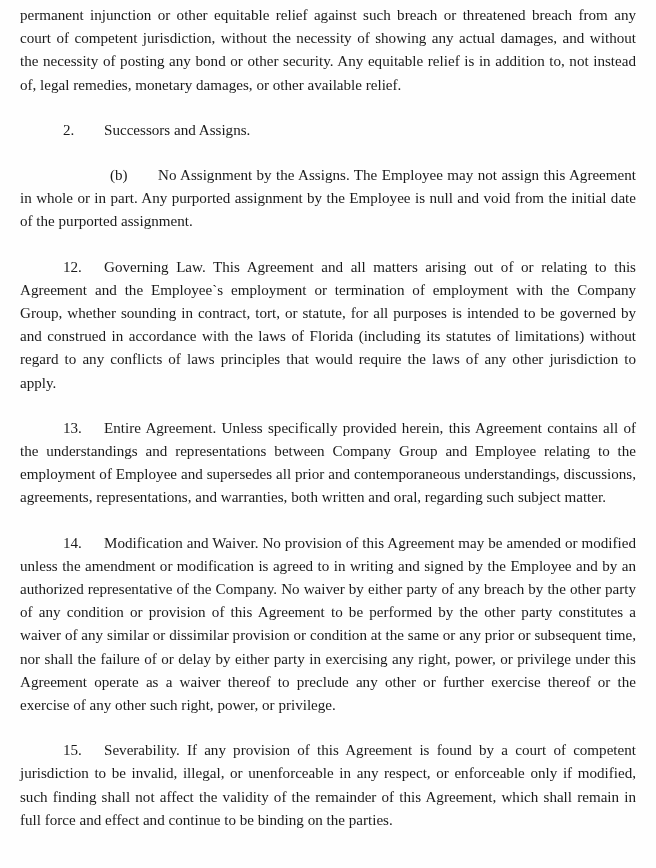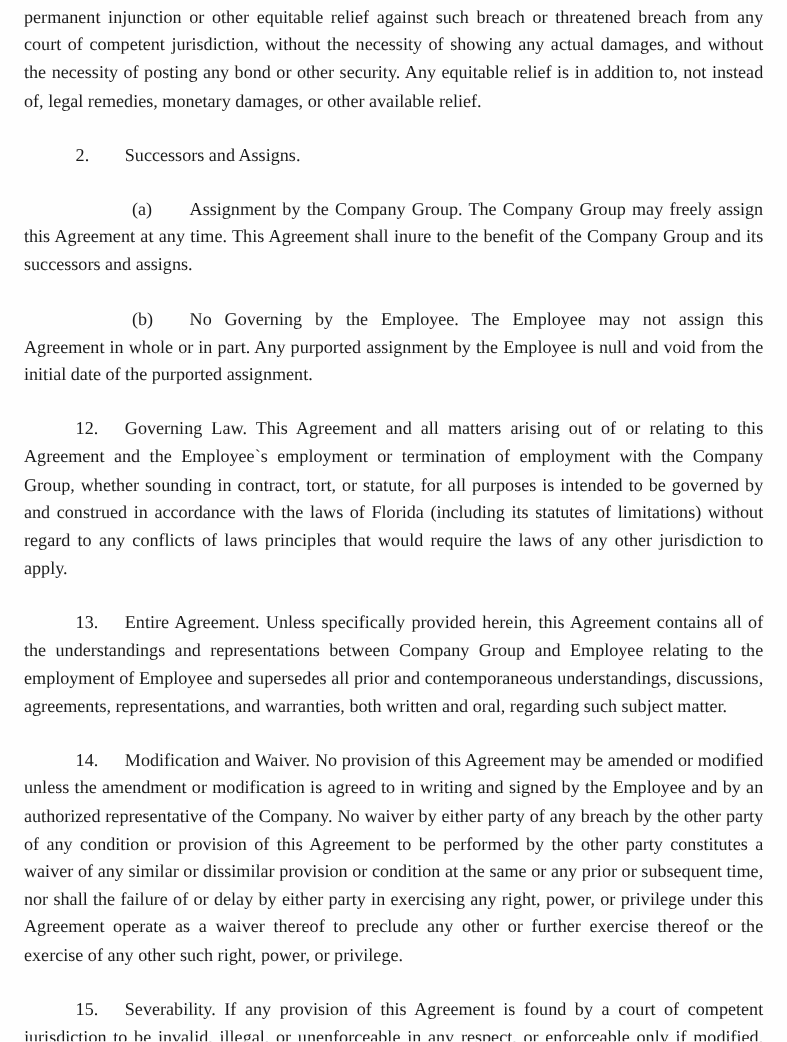--- a/index.html
+++ b/index.html
@@ -76,26 +76,23 @@
   <div class="body-area">
 
     <p class="para">
       <span>permanent injunction or other equitable relief against such breach or threatened breach from any court of competent jurisdiction, without the necessity of showing any actual damages, and without the necessity of posting any bond or other security. Any equitable relief is in addition to, not instead of, legal remedies, monetary damages, or other available relief.</span>
     </p>
 
     <p class="para numbered gap">
       <span class="num">2.</span><span class="heading">Successors and Assigns</span><span>.</span>
     </p>
 
-    <p class="para lettered gap">
-      <span class="letter">(a)</span><span class="heading">Assignment by the Company Group</span><span>. The Company Group may freely assign this Agreement at any time. This Agreement shall inure to the benefit of the Company Group and its successors and assigns.</span>
-    </p>
 
     <p class="para lettered gap">
-      <span class="letter">(b)</span><span class="heading">No Governing by the Employee</span><span>. The Employee may not assign this Agreement in whole or in part. Any purported assignment by the Employee is null and void from the initial date of the purported assignment.</span>
+      <span class="letter">(b)</span><span class="heading">No Assignment by the Assigns</span><span>. The Employee may not assign this Agreement in whole or in part. Any purported assignment by the Employee is null and void from the initial date of the purported assignment.</span>
     </p>
 
     <p class="para numbered gap">
       <span class="num">12.</span><span class="heading">Governing Law</span><span>. This Agreement and all matters arising out of or relating to this Agreement and the Employee`s employment or termination of employment with the Company Group, whether sounding in contract, tort, or statute, for all purposes is intended to be governed by and construed in accordance with the laws of Florida (including its statutes of limitations) without regard to any conflicts of laws principles that would require the laws of any other jurisdiction to apply.</span>
     </p>
 
     <p class="para numbered gap">
       <span class="num">13.</span><span class="heading">Entire Agreement</span><span>. Unless specifically provided herein, this Agreement contains all of the understandings and representations between Company Group and Employee relating to the employment of Employee and supersedes all prior and contemporaneous understandings, discussions, agreements, representations, and warranties, both written and oral, regarding such subject matter.</span>
     </p>
 

